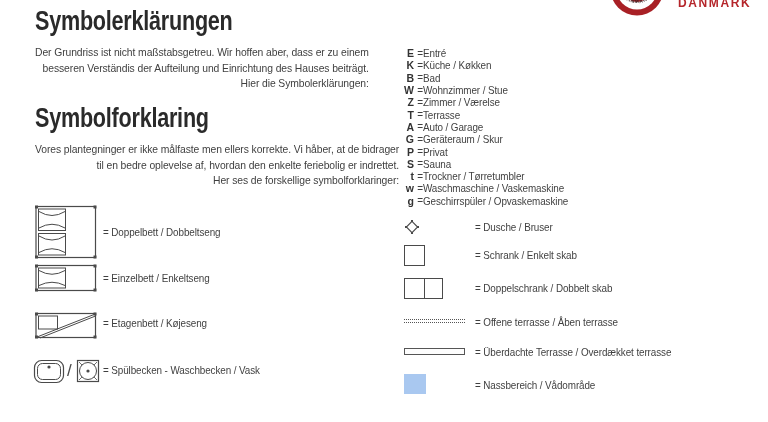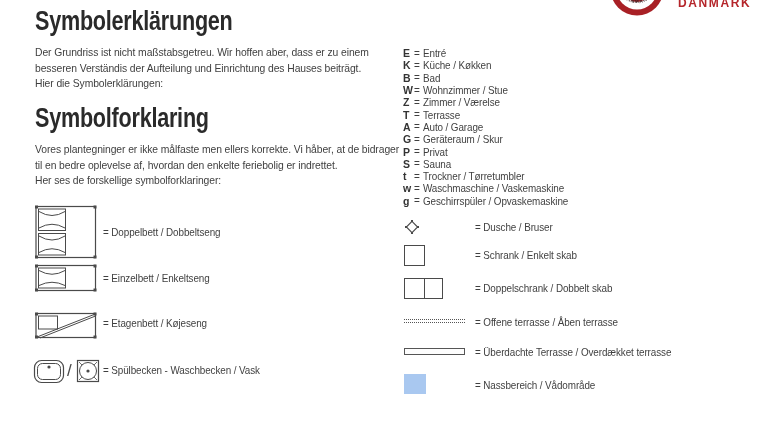--- a/index.html
+++ b/index.html
@@ -1,19 +1,19 @@
 <!DOCTYPE html>
 <html><head>
 <meta charset="utf-8">
 <style>
   * { margin:0; padding:0; box-sizing:border-box; }
   html,body { background:#ffffff; }
   .page {
     position:relative; width:768px; height:394px; overflow:hidden;
-    background:#ffffff; font-family:"Liberation Sans", sans-serif; color:#3d3d3d;
+    background:#ffffff; font-family:"Liberation Sans", sans-serif; color:#3d3d3d;text-align:right;
   }
   .abs { position:absolute; }
   .h1 {
     font-size:27px; font-weight:bold; color:#2a2a2a; letter-spacing:-0.3px;
     transform:scaleX(0.80); transform-origin:left top; white-space:nowrap;
   }
   .intro {
     font-size:11.5px; line-height:15.6px; color:#3f3f3f; white-space:pre;
     transform:scaleX(0.90); transform-origin:left top; letter-spacing:-0.1px;
   }

